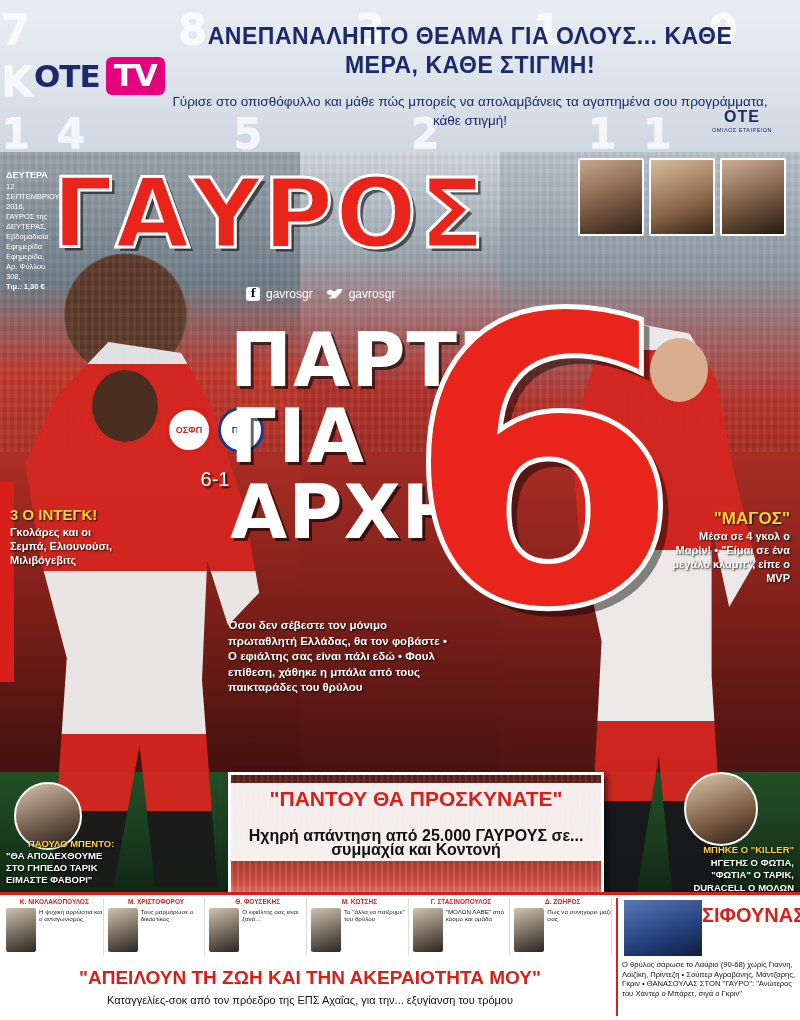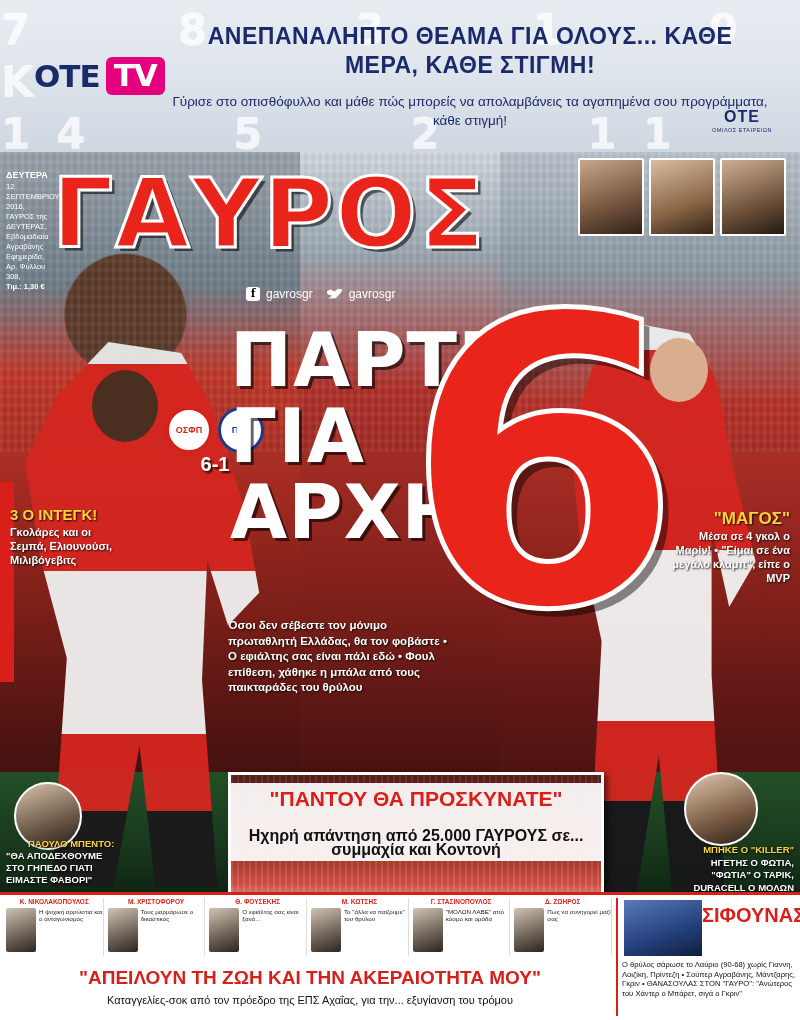--- a/index.html
+++ b/index.html
@@ -174,21 +174,21 @@
   
   .score-badge{
     position:absolute;left:160px;top:255px;width:110px;height:70px;
     color:#ffffff;text-align:center;
   }
   .score-crests{display:flex;justify-content:center;gap:6px;}
   .crest{width:40px;height:40px;border-radius:50%;background:#ffffff;
     border:3px solid #d81f1a;display:flex;align-items:center;justify-content:center;
     font-size:9px;font-weight:700;color:#d81f1a;}
   .crest.blue{border-color:#1b3a8c;color:#1b3a8c;}
-  .score-num{font-size:20px;font-weight:700;margin-top:0;
+  .score-num{font-size:20px;font-weight:400;margin-top:15px;
     text-shadow:2px 2px 2px rgba(0,0,0,.8);}
 
   
   .mini-photos{
     position:absolute;right:14px;top:6px;display:flex;gap:5px;
   }
   .mini{width:62px;height:74px;border:2px solid #ffffff;border-radius:2px;
     background:linear-gradient(160deg,#c8a88b,#7b5a43 55%,#2e2118);}
   .mini.two{background:linear-gradient(160deg,#d8bda0,#8b6647 60%,#332416);}
   .mini.three{background:linear-gradient(160deg,#cdb094,#6f523b 60%,#241a12);}
@@ -350,21 +350,21 @@
     <div class="player-r"></div>
     <div class="player-r-head"></div>
 
     <div class="spine"></div>
 
     <div class="info-col">
       <div class="day">ΔΕΥΤΕΡΑ</div>
       <div>12 ΣΕΠΤΕΜΒΡΙΟΥ 2016,</div>
       <div>ΓΑΥΡΟΣ της ΔΕΥΤΕΡΑΣ,</div>
       <div>Εβδομαδιαία</div>
-      <div>Αγραβάνης</div>
+      <div>Εφημερίδα</div>
       <div>Εφημερίδα,</div>
       <div>Αρ. Φύλλου 308,</div>
       <div class="price">Τιμ.: 1,30 €</div>
     </div>
 
     <div class="title-gavros">ΓΑΥΡΟΣ</div>
 
     <div class="social">
       <span class="fb">
         <span class="fb-badge">f</span>
@@ -407,21 +407,21 @@
     <div class="callout right">
       <span class="t">"ΜΑΓΟΣ"</span>
       <span>Μέσα σε 4 γκολ ο Μαρίν! • "Είμαι σε ένα μεγάλο κλαμπ", είπε ο MVP</span>
     </div>
 
     <div class="oval-left">
       <div class="pic"></div>
       <div class="txt">
         <div class="y">ΠΑΟΥΛΟ ΜΠΕΝΤΟ:</div>
         <div>"ΘΑ ΑΠΟΔΕΧΘΟΥΜΕ</div>
-        <div>ΣΤΟ ΓΗΠΕΔΟ ΓΙΑΤΙ</div>
+        <div>ΣΤΟ ΓΗΠΕΔΟ ΤΑΡΙΚ</div>
         <div>ΕΙΜΑΣΤΕ ΦΑΒΟΡΙ"</div>
       </div>
     </div>
 
     <div class="oval-right">
       <div class="pic"></div>
       <div class="txt">
         <div class="y">ΜΠΗΚΕ Ο "KILLER"</div>
         <div>ΗΓΕΤΗΣ Ο ΦΩΤΙΑ,</div>
         <div>"ΦΩΤΙΑ" Ο ΤΑΡΙΚ,</div>

